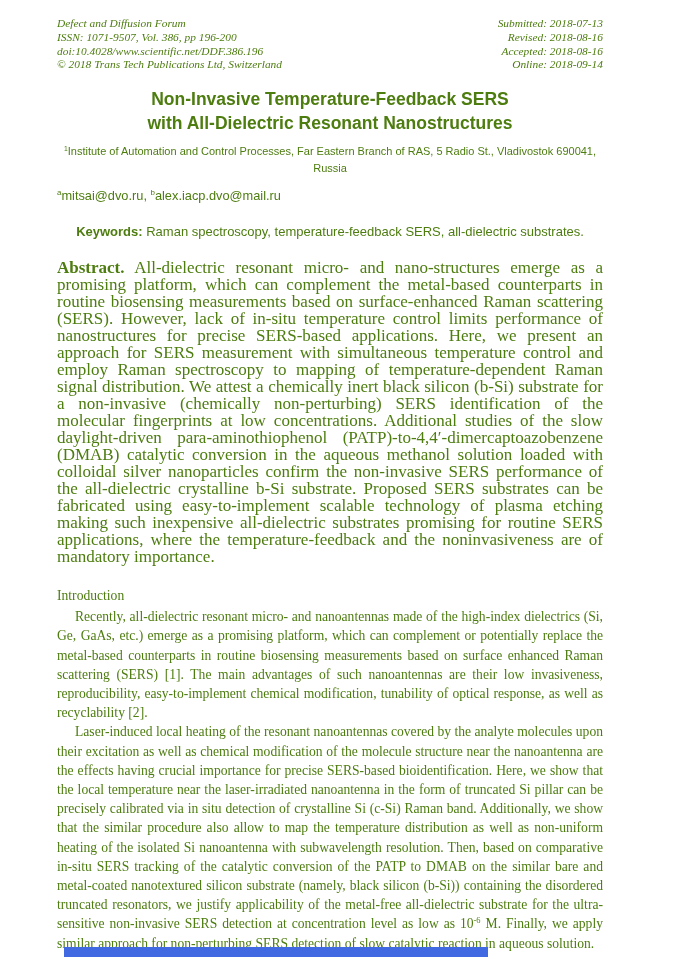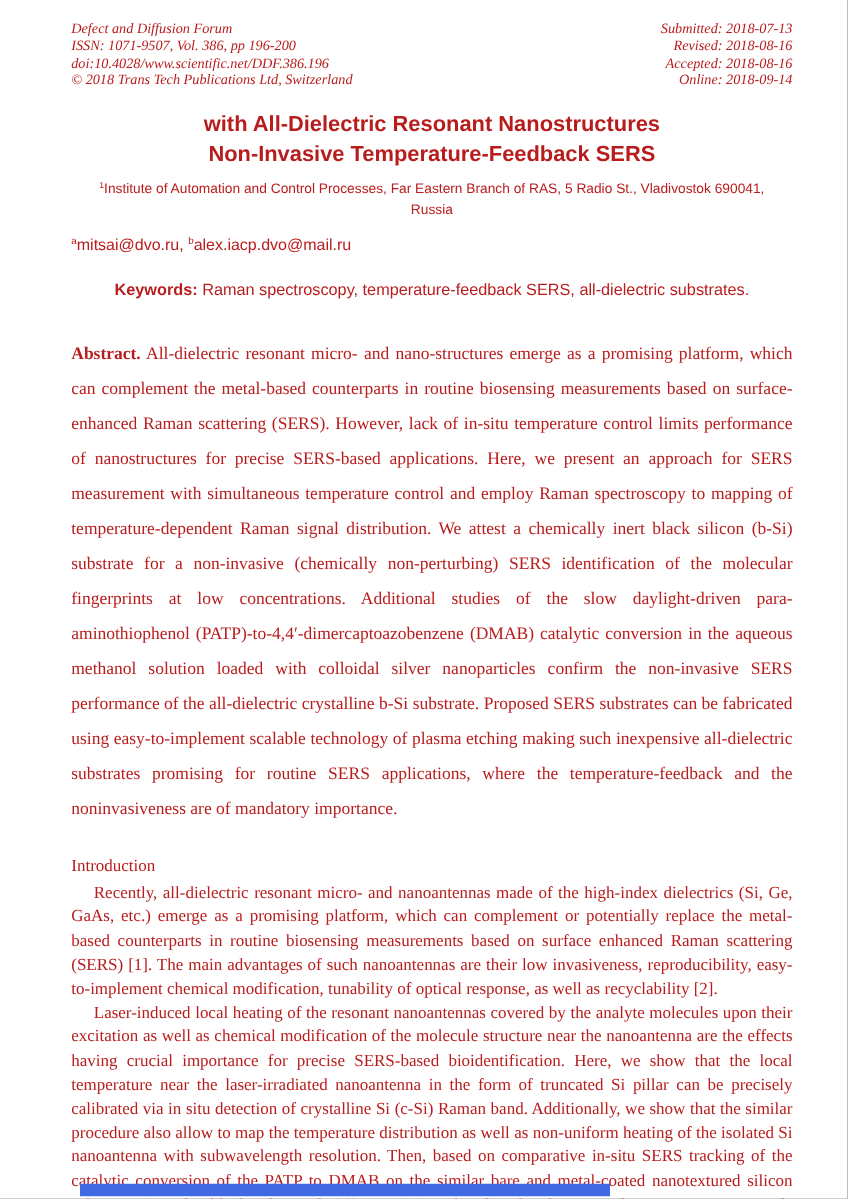--- a/index.html
+++ b/index.html
@@ -2,24 +2,24 @@
 <html><head>
 <meta charset="utf-8">
 <style>
   html, body { margin: 0; padding: 0; background: #888; }
   .page {
     position: relative;
     width: 678px;
     height: 959px;
     margin: 0 auto;
     background: #ffffff;
-    color: #b91c1c;
+    color: #4d7c0f;
     overflow: hidden;
     box-sizing: border-box;
-    padding: 17px 44px 0 57px;
+    padding: 17px 75px 0 57px;
   }
   
   .meta-row {
     display: flex;
     justify-content: space-between;
     font-family: "Liberation Serif", "DejaVu Serif", serif;
     font-style: italic;
     font-size: 11.4px;
     line-height: 13.8px;
   }
@@ -55,23 +55,23 @@
   }
   .keywords {
     margin-top: 19px;
     font-size: 13px;
     line-height: 18px;
   }
   .keywords b { font-weight: bold; }
   
   .serif { font-family: "Liberation Serif", "DejaVu Serif", serif; }
   .abstract {
-    margin-top: 29px;
-    font-size: 14px;
-    line-height: 28px;
+    margin-top: 18px;
+    font-size: 17px;
+    line-height: 17px;
     text-align: justify;
   }
   .abstract b { font-weight: bold; }
   .section-heading {
     margin-top: 21px;
     font-size: 13.6px;
     font-weight: normal;
     line-height: 19px;
   }
   .body-par {
@@ -105,22 +105,22 @@
     </div>
     <div class="meta-col-right">
       <div>Submitted: 2018-07-13</div>
       <div>Revised: 2018-08-16</div>
       <div>Accepted: 2018-08-16</div>
       <div>Online: 2018-09-14</div>
     </div>
   </div>
 
   <div class="title sans">
+    <div>Non-Invasive Temperature-Feedback SERS</div>
     <div>with All-Dielectric Resonant Nanostructures</div>
-    <div>Non-Invasive Temperature-Feedback SERS</div>
   </div>
 
 
   <div class="affil affil-narrow sans">
     <sup class="s">1</sup><span>Institute of Automation and Control Processes, Far Eastern Branch of RAS, 5 Radio St., Vladivostok 690041, Russia</span>
   </div>
 
   <div class="emails sans">
     <sup class="s">a</sup><span>mitsai@dvo.ru, </span><sup class="s">b</sup><span>alex.iacp.dvo@mail.ru</span>
   </div>

